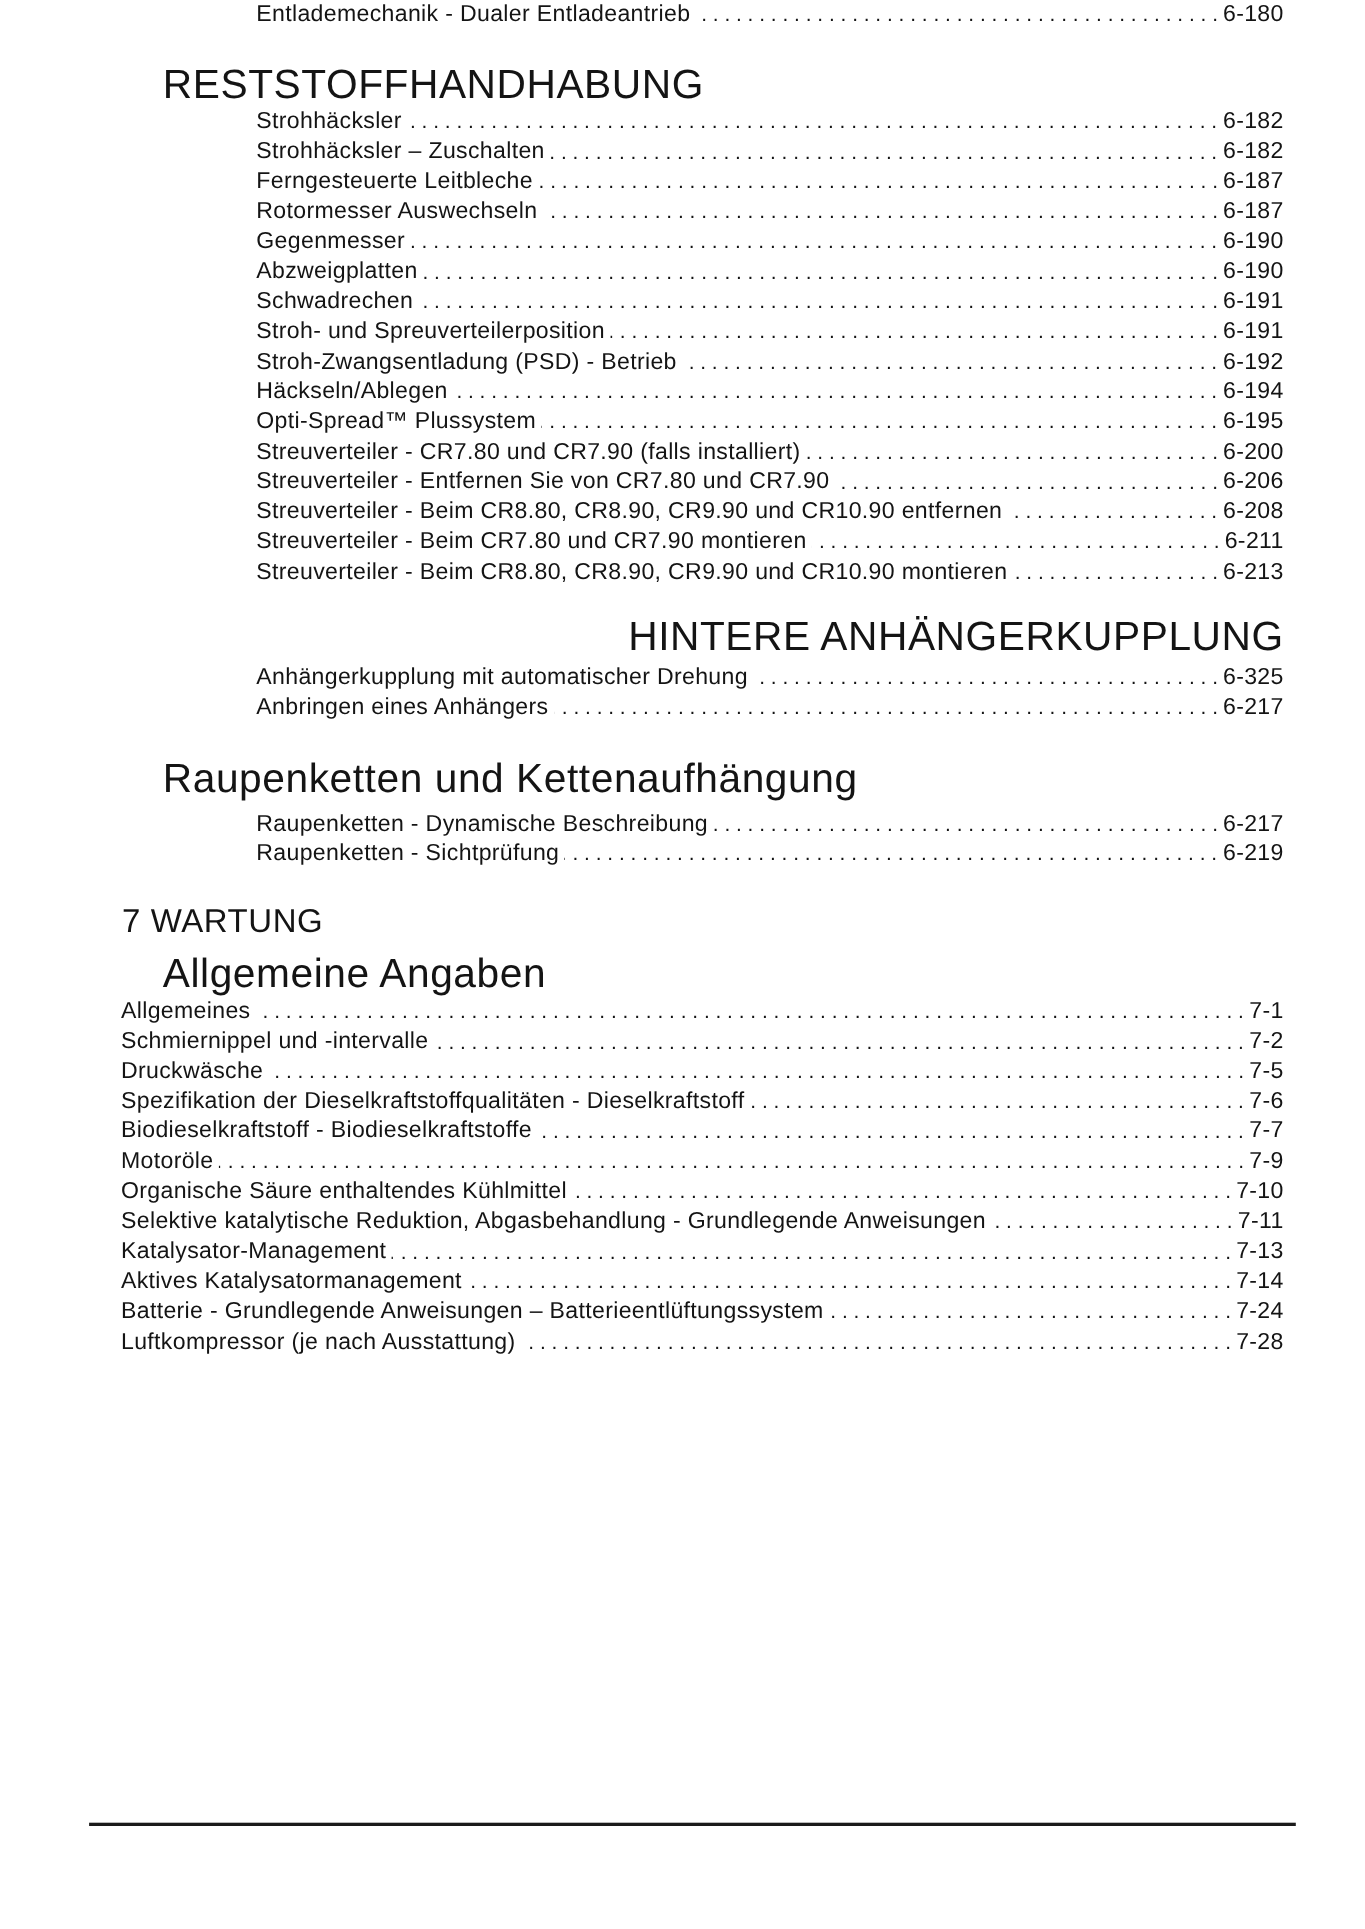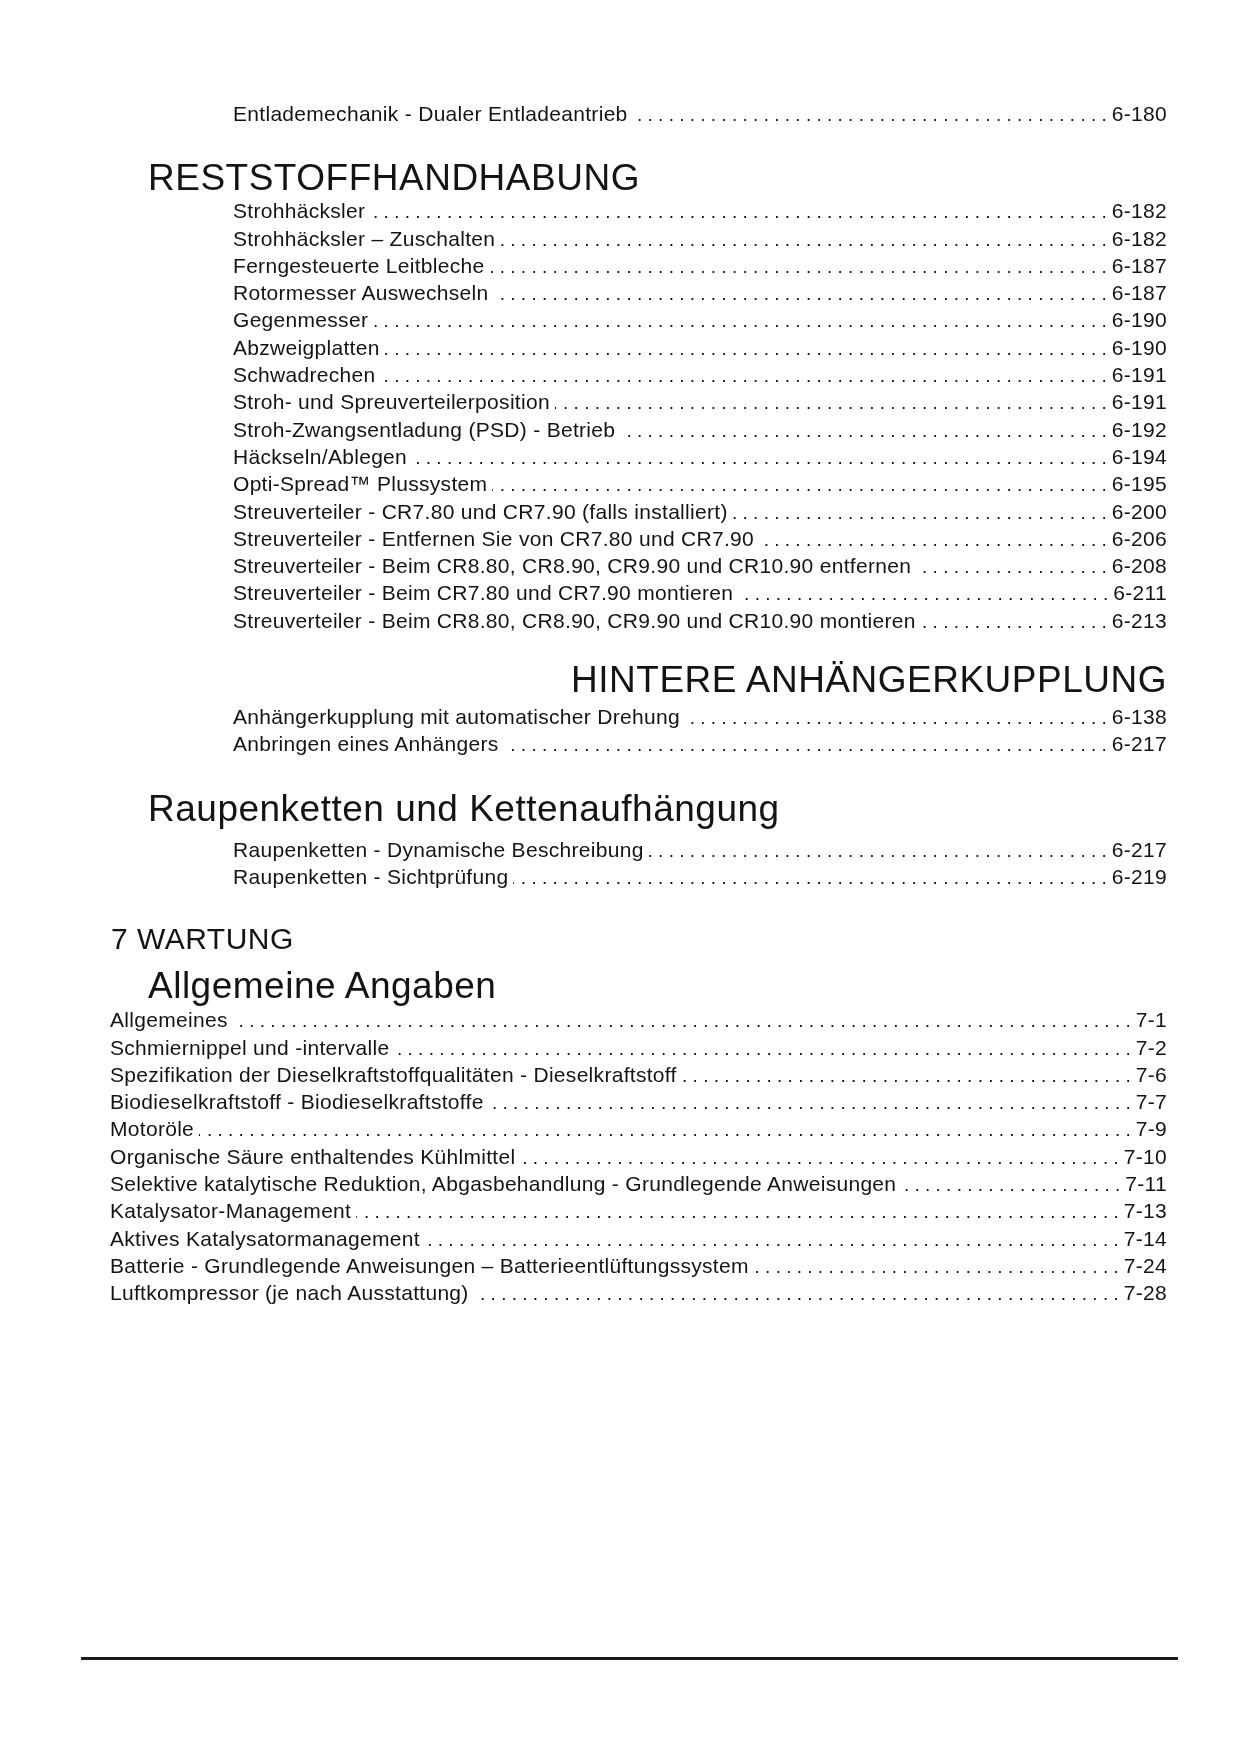--- a/index.html
+++ b/index.html
@@ -8,21 +8,20 @@
     height: 1754px;
     background: #ffffff;
     font-family: "Liberation Sans", sans-serif;
     color: #141414;
     position: relative;
     overflow: hidden;
   }
   .content {
     position: absolute;
     inset: 0;
-    padding-top: 101px;
     box-sizing: border-box;
   }
   
   .chapter-heading {
     font-size: 30px;
     font-weight: 400;
     line-height: 39px;
     letter-spacing: 0.5px;
     margin: 28px 74px 0 111px;
     white-space: nowrap;
@@ -171,21 +170,21 @@
     <span class="toc-dots"></span>
     <span class="toc-page">6-213</span>
   </div>
     </div>
 
   <div class="section-heading hintere">HINTERE ANHÄNGERKUPPLUNG</div>
   <div class="entries lvl-ch6">
       <div class="toc-row">
     <span class="toc-title">Anhängerkupplung mit automatischer Drehung</span>
     <span class="toc-dots"></span>
-    <span class="toc-page">6-138</span>
+    <span class="toc-page">6-325</span>
   </div>
       <div class="toc-row">
     <span class="toc-title">Anbringen eines Anhängers</span>
     <span class="toc-dots"></span>
     <span class="toc-page">6-217</span>
   </div>
     </div>
 
   <div class="section-heading raupen">Raupenketten und Kettenaufhängung</div>
   <div class="entries lvl-ch6">
@@ -209,20 +208,25 @@
     <span class="toc-title">Allgemeines</span>
     <span class="toc-dots"></span>
     <span class="toc-page">7-1</span>
   </div>
       <div class="toc-row">
     <span class="toc-title">Schmiernippel und -intervalle</span>
     <span class="toc-dots"></span>
     <span class="toc-page">7-2</span>
   </div>
       <div class="toc-row">
+    <span class="toc-title">Druckwäsche</span>
+    <span class="toc-dots"></span>
+    <span class="toc-page">7-5</span>
+  </div>
+      <div class="toc-row">
     <span class="toc-title">Spezifikation der Dieselkraftstoffqualitäten - Dieselkraftstoff</span>
     <span class="toc-dots"></span>
     <span class="toc-page">7-6</span>
   </div>
       <div class="toc-row">
     <span class="toc-title">Biodieselkraftstoff - Biodieselkraftstoffe</span>
     <span class="toc-dots"></span>
     <span class="toc-page">7-7</span>
   </div>
       <div class="toc-row">

